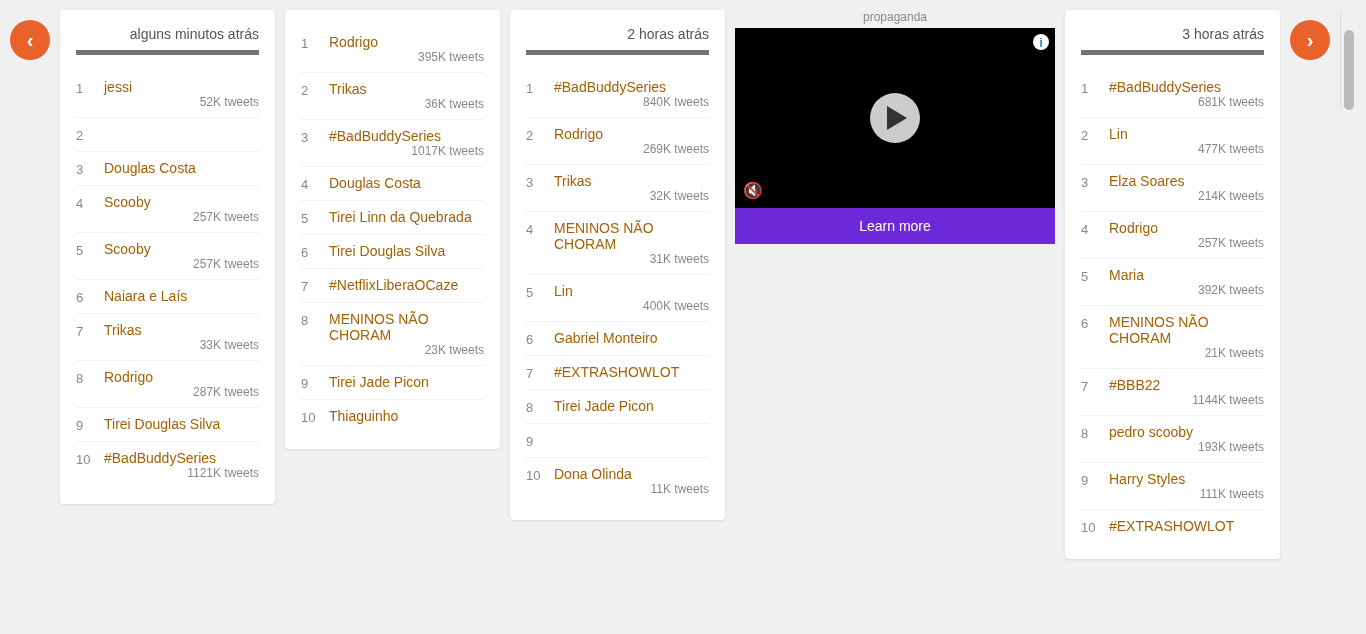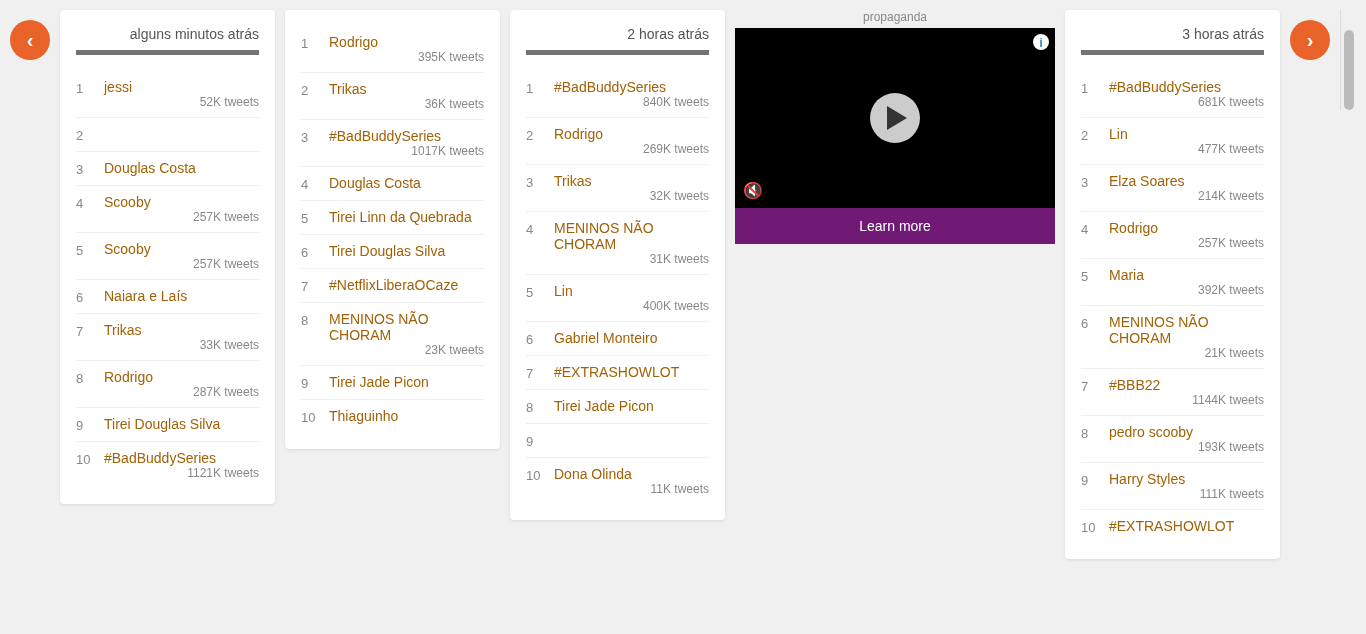--- a/index.html
+++ b/index.html
@@ -136,21 +136,21 @@
       bottom: 8px;
       left: 8px;
       color: white;
       font-size: 16px;
       cursor: pointer;
     }
     .learn-more-btn {
       display: block;
       width: 320px;
       padding: 10px;
-      background: #701a75;
+      background: #6d28d9;
       color: white;
       text-align: center;
       border: none;
       cursor: pointer;
       font-size: 14px;
     }
     .scrollbar-area {
       width: 16px;
       background: #f0f0f0;
       border-left: 1px solid #ddd;

